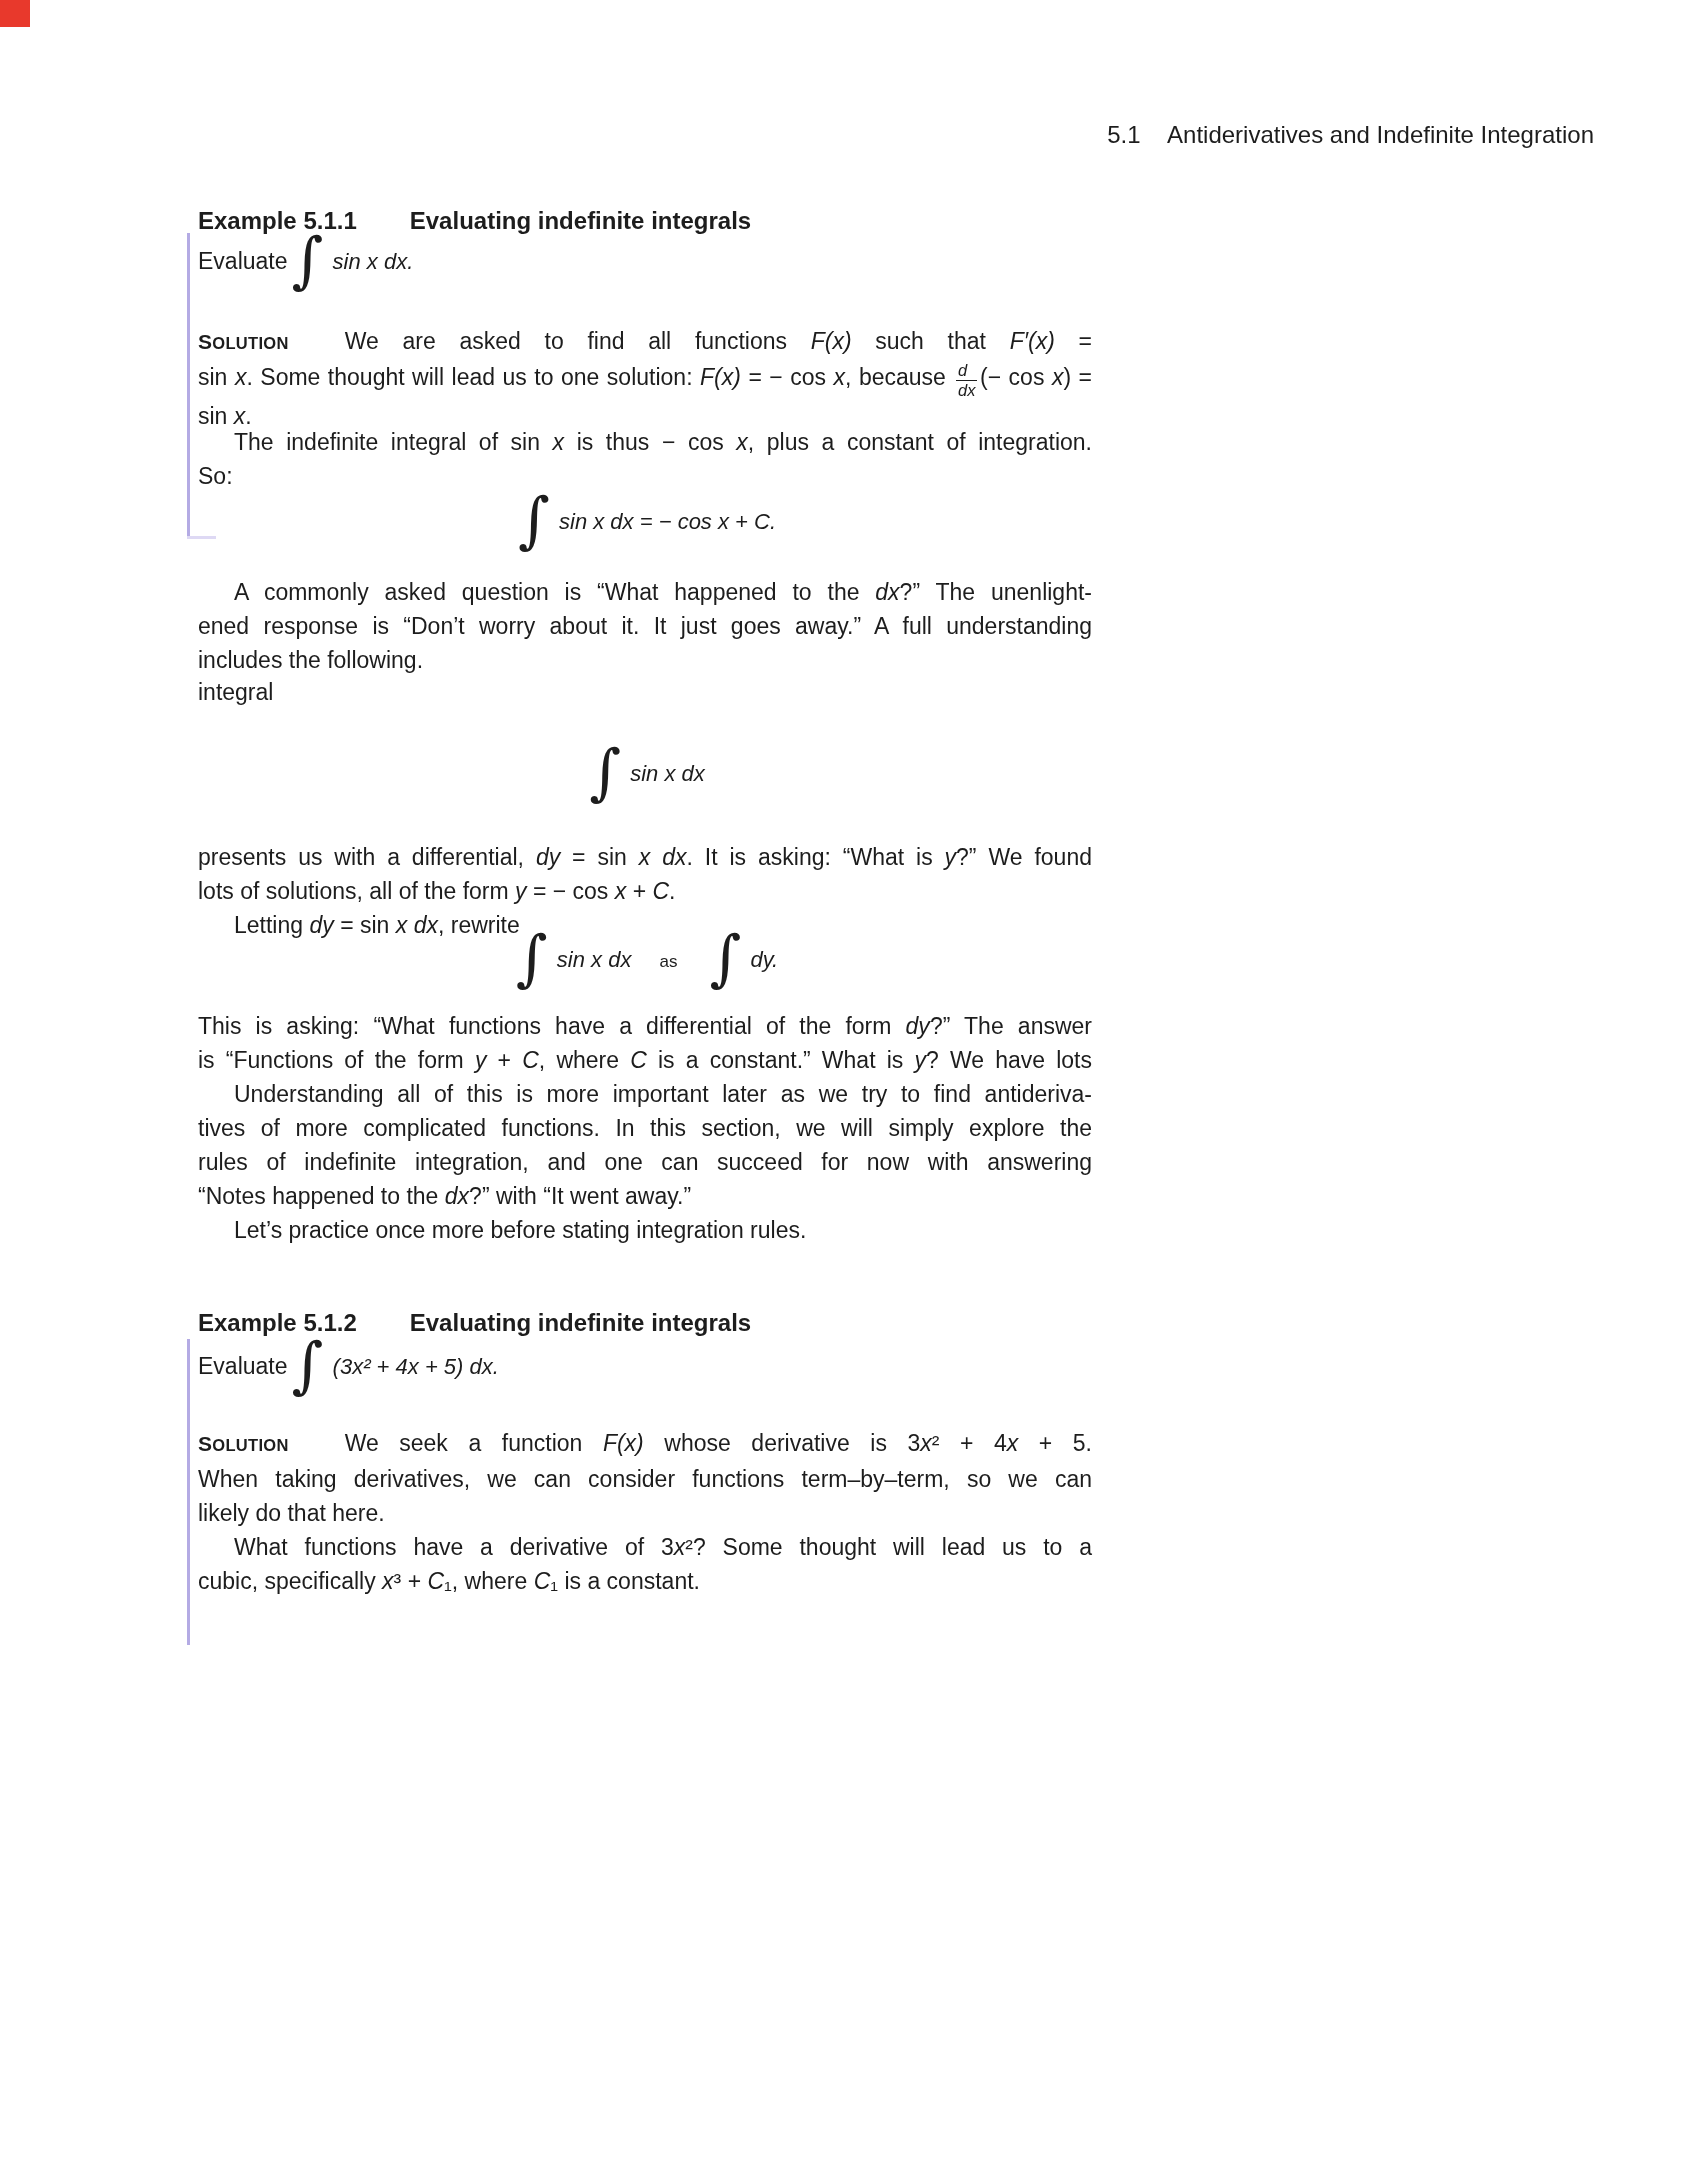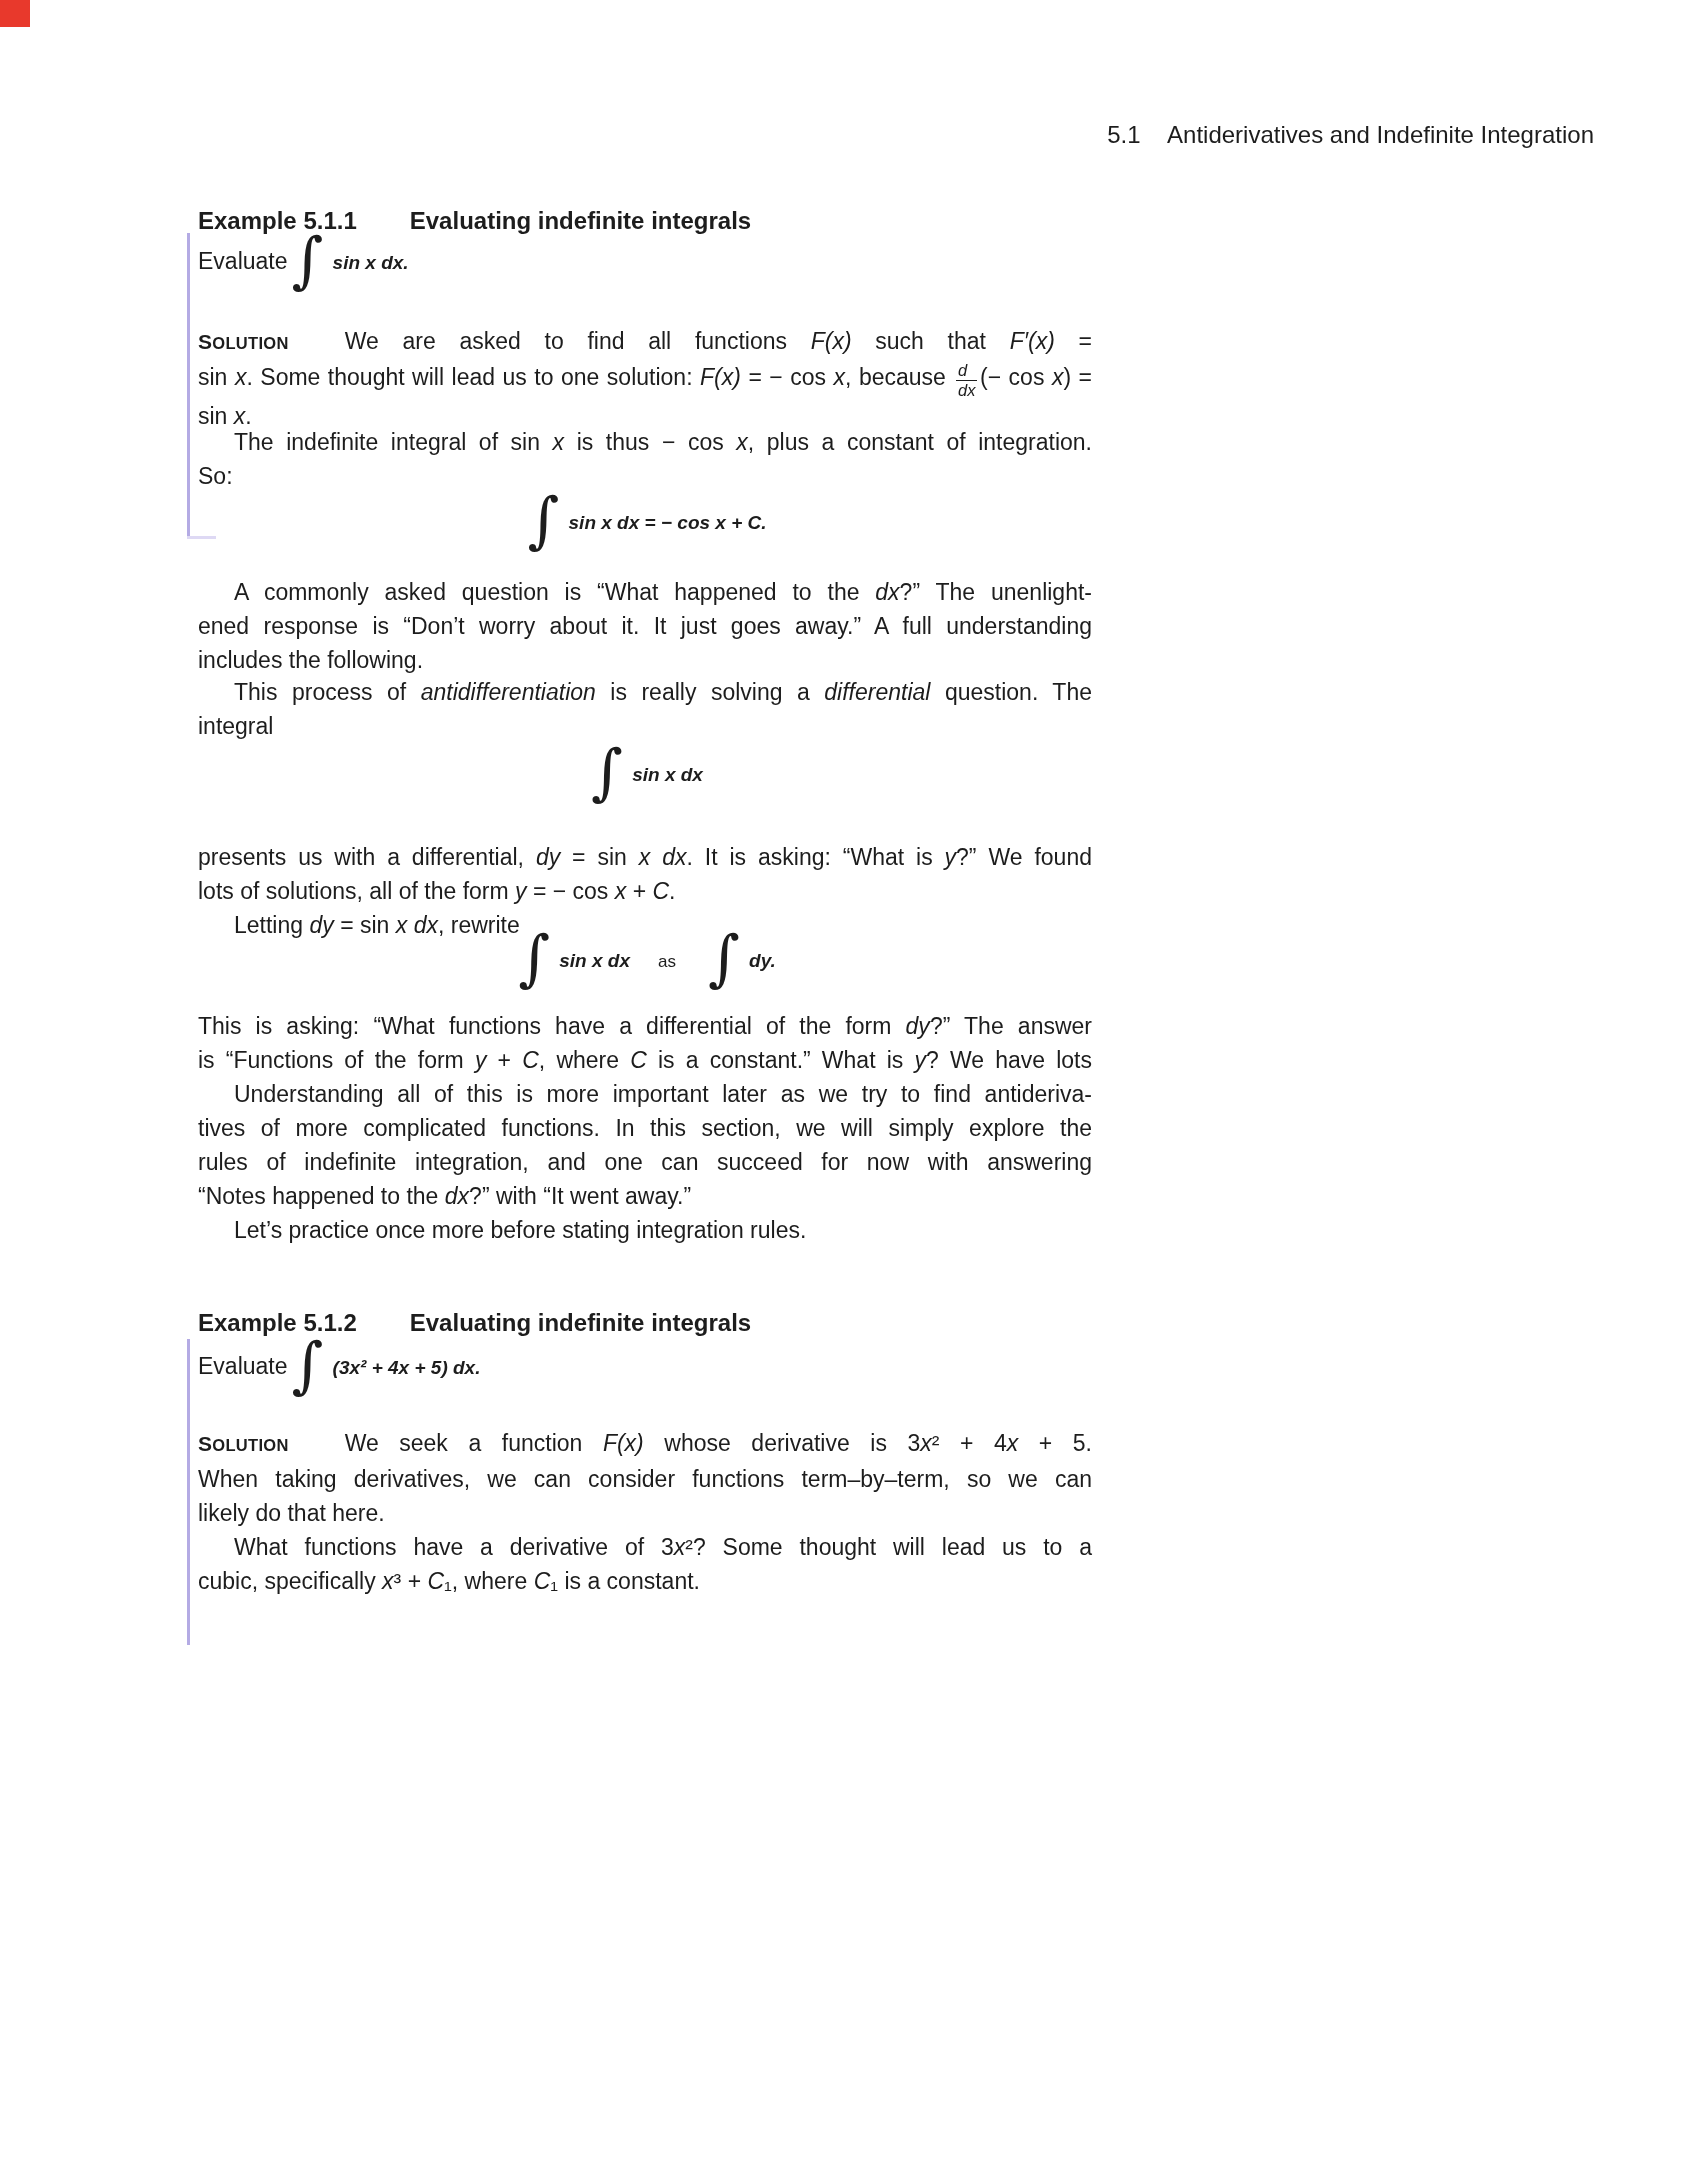--- a/index.html
+++ b/index.html
@@ -30,21 +30,21 @@
   .frac{display:inline-block;vertical-align:-10.6px;text-align:center;font-size:16.5px;
         font-style:italic;line-height:1.05;margin:0 2.6px;}
   .frac .fn{display:block;padding:0 2px;}
   .frac .fb{display:block;border-top:1.3px solid #1d1d1d;margin:0.7px 0;}
   .frac .fd{display:block;padding:0 2px;}
   
   .eqline{height:67px;line-height:67px;white-space:nowrap;}
   .center{text-align:center;}
   .bigint{font-family:"DejaVu Serif",serif;font-style:italic;font-size:61px;
           vertical-align:-12px;margin:0 9.3px 0 4px;line-height:0;}
-  .eqtext{font-size:19px;font-weight:bold;}
+  .eqtext{font-size:22px;}
   .ppre{font-size:23px;}
   .mid{margin:0 28px;font-size:17px;}
   
   #notes-rule{left:198px;top:1689px;width:893px;height:2px;background:#3d3d3d;}
   #notes-label{left:198px;top:1708px;font-size:32px;}
   
   #page-number{right:94px;top:2032px;font-size:24px;font-weight:bold;}
 </style>
 </head>
 <body>
@@ -82,21 +82,20 @@
     <span class="bigint">∫</span><span class="eqtext m">sin x dx = − cos x + C.</span>
   </div>
 
   <div class="abs col" style="top:575px;">
       <div class="ln j ind"><span>A commonly asked question is “What happened to the </span><span class="m">dx</span><span>?” The unenlight-</span></div>
       <div class="ln j"><span>ened response is “Don’t worry about it. It just goes away.” A full understanding</span></div>
       <div class="ln"><span>includes the following.</span></div>
     </div>
 
   <div class="abs col" style="top:675px;">
-      <div class="ln j ind"><span>This process of </span><span class="m">antidifferentiation</span><span> is really solving a </span><span class="m">differential</span><span> question. The</span></div>
       <div class="ln"><span>integral</span></div>
     </div>
 
   <div class="abs col eqline center" style="top:740px;">
     <span class="bigint">∫</span><span class="eqtext m">sin x dx</span>
   </div>
 
   <div class="abs col" style="top:840px;">
       <div class="ln j"><span>presents us with a differential, </span><span class="m">dy</span><span> = sin </span><span class="m">x</span><span> </span><span class="m">dx</span><span>. It is asking: “What is </span><span class="m">y</span><span>?” We found</span></div>
       <div class="ln"><span>lots of solutions, all of the form </span><span class="m">y</span><span> = − cos </span><span class="m">x</span><span> + </span><span class="m">C</span><span>.</span></div>

